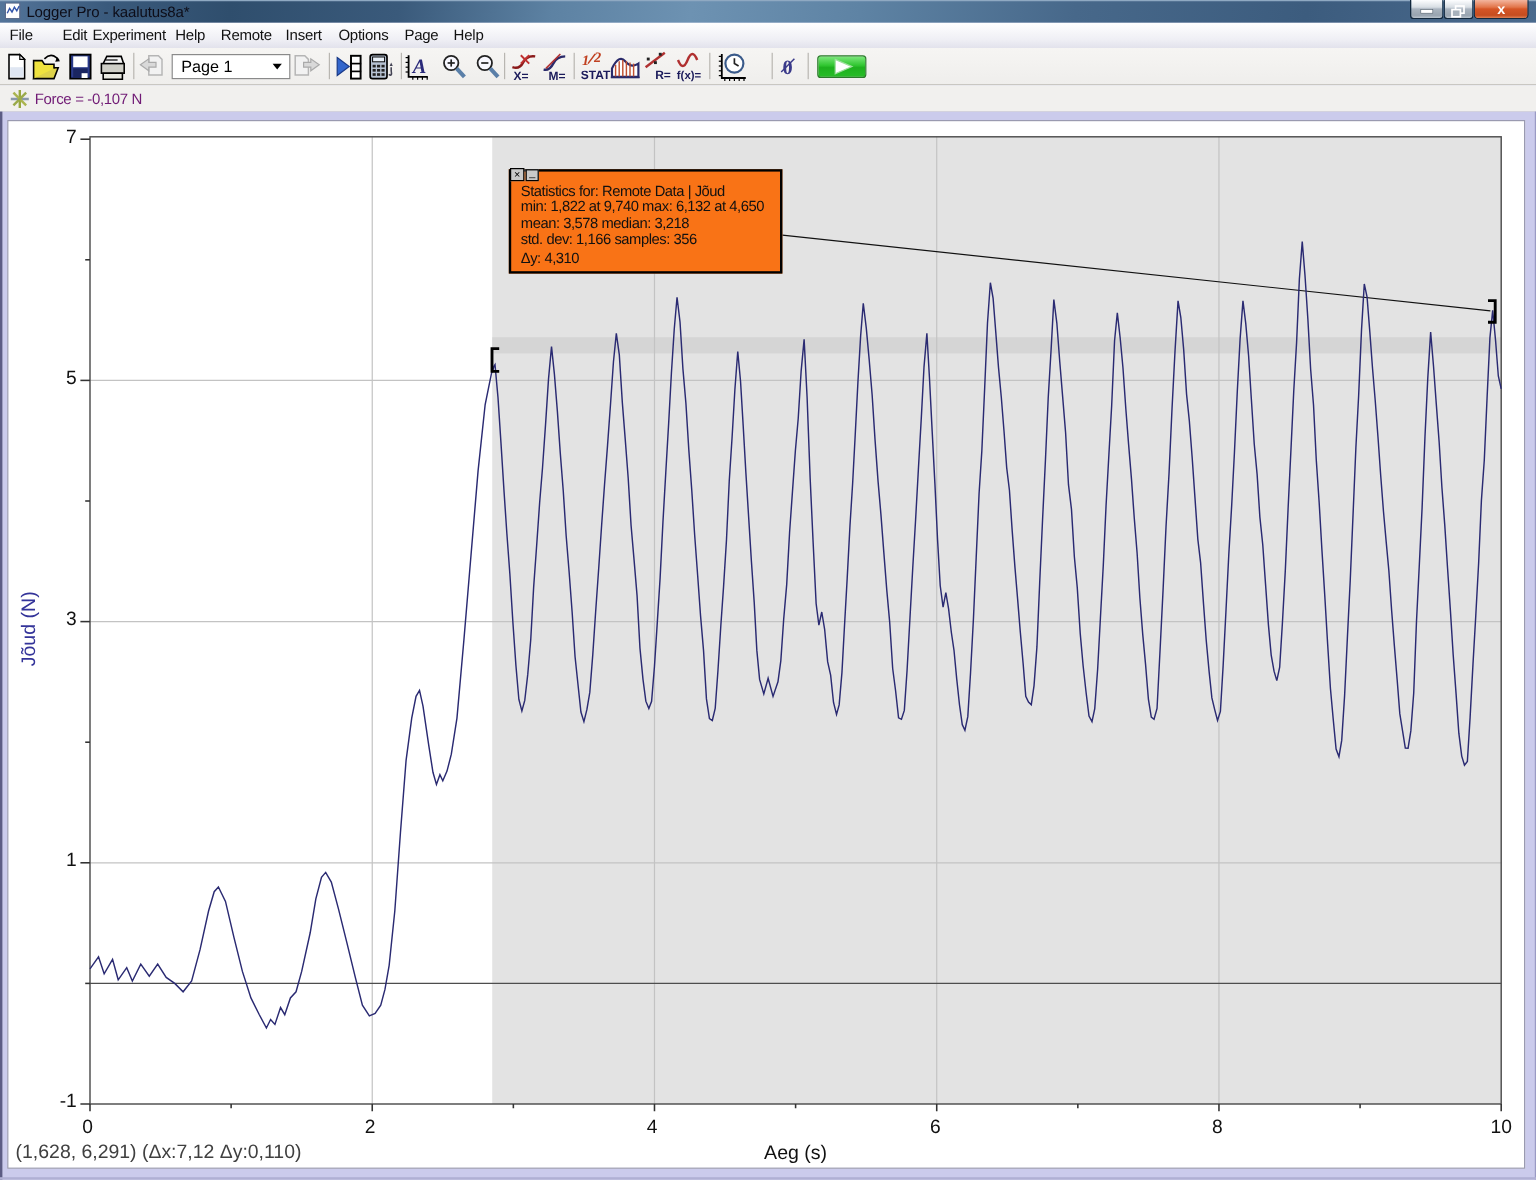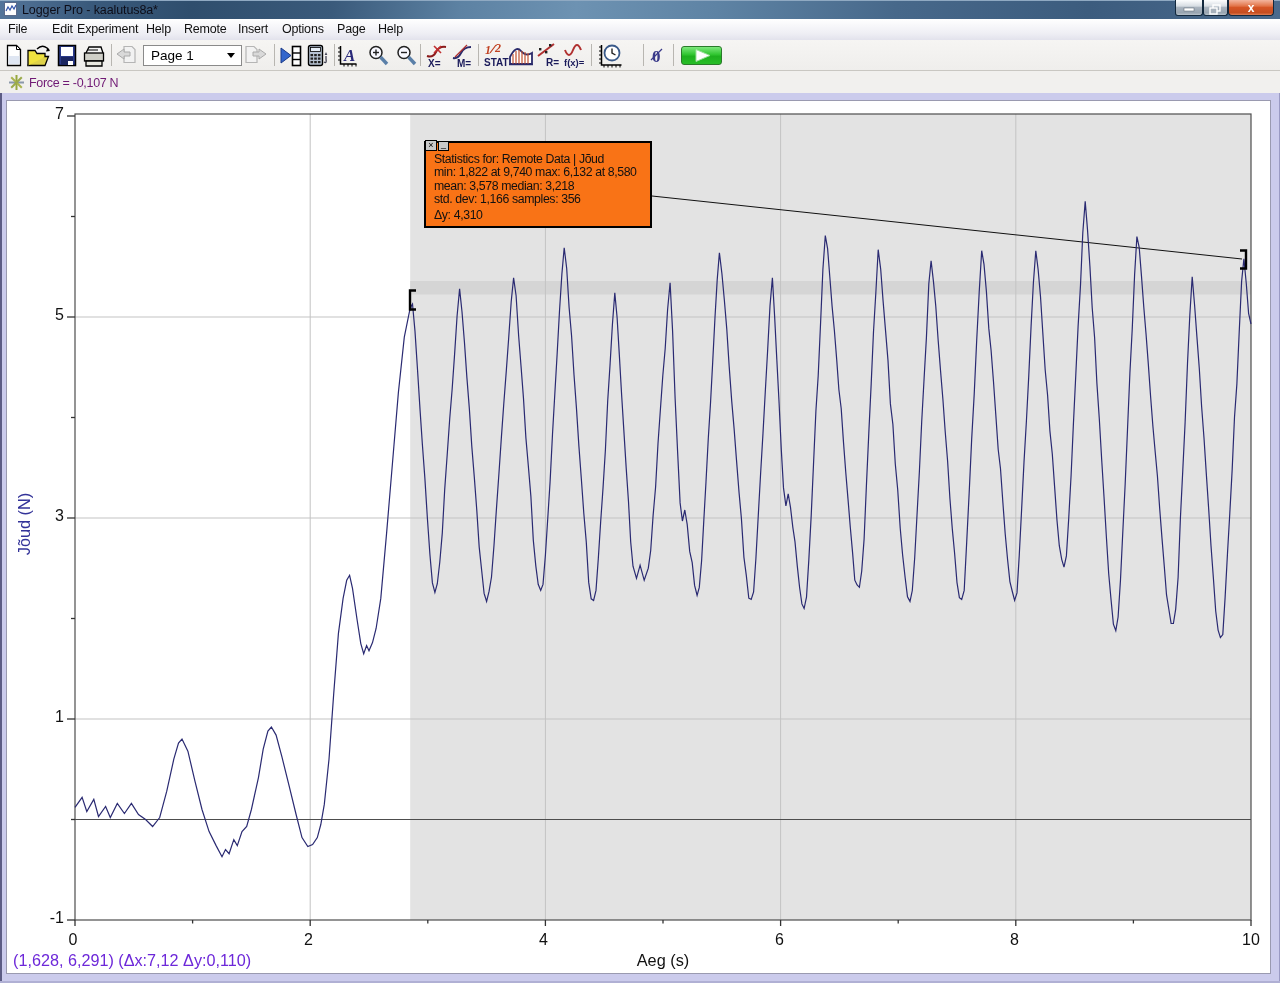--- a/index.html
+++ b/index.html
@@ -33,21 +33,21 @@
 
 #client{left:0;top:93px;width:1280px;height:890px;background:#cbcbec;}
 #gwin{left:6px;top:7px;width:1265px;height:874px;background:#ffffff;border:1px solid #9a9ab0;box-sizing:border-box;}
 
 #stats{left:424px;top:141px;width:228px;height:87px;background:#f97316;border:2px solid #000;
  box-sizing:border-box;font-size:12.3px;letter-spacing:-0.38px;white-space:nowrap;overflow:hidden;color:#111;line-height:13.3px;padding:10px 0 0 8px;}
 #stats .dy{margin-top:3px;}
 .sbtn{width:12px;height:11px;background:#c9c9c9;border:1px solid #000;box-sizing:border-box;
  font-size:9px;line-height:9px;text-align:center;color:#000;}
 
-#coord{left:13px;top:951px;font-size:16.2px;color:#6d28d9;}
+#coord{left:13px;top:951px;font-size:16.2px;color:#404040;}
 </style>
 </head>
 <body>
 <div class="abs" id="titlebar">
  <svg class="abs" style="left:4px;top:2px" width="14" height="14">
   <rect x="0.5" y="0.5" width="12" height="13" fill="#fdfdfd" stroke="#5a6a8a"></rect>
   <polyline points="2,9 4,5 6,8 8,4 10,7 12,3" fill="none" stroke="#3355aa" stroke-width="1.2"></polyline>
  </svg>
  <div class="abs ttext">Logger Pro - kaalutus8a*</div>
  <div class="abs wbtn" id="btnmin"><svg width="26" height="15">
@@ -290,20 +290,20 @@
 
  <line x1="652" y1="196" x2="1242" y2="259" stroke="#111" stroke-width="1"></line>
 
  <path id="curvepath" d="M75.0,807.4 L82.1,797.4 L86.8,811.5 L93.8,799.4 L98.5,816.5 L105.6,806.4 L110.3,817.5 L117.3,803.4 L124.4,813.5 L131.4,803.4 L138.5,814.5 L145.6,819.5 L152.6,826.5 L159.7,817.5 L166.7,791.4 L173.8,759.2 L178.5,743.1 L182.0,739.1 L187.9,751.2 L195.0,781.3 L202.0,809.5 L209.1,831.6 L216.1,845.6 L222.0,856.7 L225.5,849.6 L229.1,853.7 L233.8,839.6 L237.3,845.6 L242.0,831.6 L246.7,826.5 L251.4,809.5 L258.5,777.3 L263.2,749.1 L267.9,731.1 L271.4,727.0 L276.1,735.1 L282.0,757.2 L289.0,785.3 L296.1,814.5 L302.0,837.6 L307.8,846.6 L312.6,844.6 L317.3,837.6 L320.8,824.5 L324.3,804.4 L329.0,759.2 L333.7,693.9 L338.4,633.6 L343.1,598.4 L346.7,580.3 L349.6,575.3 L352.5,588.4 L357.2,620.5 L360.8,643.6 L363.7,653.7 L366.6,645.6 L369.0,650.7 L372.5,642.6 L376.1,628.5 L380.8,598.4 L386.6,533.1 L392.5,462.7 L398.4,392.4 L404.3,337.1 L409.6,311.0 L410.6,309.0 L411.5,305.4 L412.5,303.9 L415.0,331.4 L417.5,369.5 L420.0,409.1 L422.4,444.8 L424.9,478.6 L427.4,518.5 L429.9,554.2 L432.4,582.9 L434.9,592.4 L437.3,583.7 L439.8,562.0 L442.3,532.9 L444.7,489.5 L447.2,454.8 L449.7,419.0 L452.1,389.8 L454.6,354.1 L457.1,315.7 L459.6,288.9 L462.0,311.8 L464.5,343.0 L466.9,377.6 L469.4,409.4 L471.8,446.4 L474.3,477.1 L476.8,510.4 L479.2,547.1 L481.7,570.8 L484.1,593.4 L486.6,601.4 L489.1,591.2 L491.5,577.0 L494.0,545.3 L496.4,509.4 L498.9,474.0 L501.4,437.1 L503.8,403.5 L506.3,370.9 L508.7,337.7 L511.2,301.7 L513.6,277.8 L516.1,295.7 L518.6,335.3 L521.0,365.7 L523.5,398.6 L525.9,437.9 L528.4,466.8 L530.9,496.6 L533.3,540.1 L535.8,565.9 L538.2,584.3 L540.7,590.4 L543.0,584.4 L545.4,555.2 L547.8,517.8 L550.1,481.6 L552.5,434.2 L554.8,394.2 L557.2,353.0 L559.5,311.0 L561.9,273.9 L564.2,247.7 L566.7,268.5 L569.1,307.4 L571.6,336.3 L574.0,374.7 L576.5,408.9 L578.9,446.1 L581.4,479.8 L583.8,513.2 L586.3,542.4 L588.7,582.4 L591.2,598.8 L593.6,600.4 L596.0,590.4 L598.3,558.7 L600.7,521.3 L603.0,488.4 L605.4,450.0 L607.7,401.0 L610.1,363.9 L612.4,324.8 L614.8,292.9 L617.1,317.5 L619.3,354.4 L621.6,394.5 L623.9,431.4 L626.2,468.1 L628.5,501.8 L630.7,542.0 L633.0,566.2 L636.5,578.3 L640.1,565.2 L644.2,580.3 L648.3,568.2 L650.7,550.5 L653.1,515.6 L655.6,487.0 L658.0,443.5 L660.4,409.5 L662.8,375.8 L665.2,348.5 L667.6,309.5 L670.1,282.8 L672.6,331.4 L675.1,398.0 L677.6,451.8 L680.1,502.9 L682.4,521.0 L684.8,510.0 L687.2,524.4 L689.7,551.4 L692.2,562.6 L694.6,585.4 L697.1,595.4 L699.3,587.4 L701.6,560.7 L703.8,520.6 L706.0,481.8 L708.3,438.3 L710.5,403.3 L712.7,362.1 L715.0,317.3 L717.2,279.9 L719.4,252.7 L721.9,273.5 L724.3,299.5 L726.8,329.4 L729.2,366.6 L731.7,400.9 L734.1,428.6 L736.5,460.1 L739.0,492.0 L741.4,518.4 L743.9,557.1 L746.3,575.4 L748.8,598.2 L751.2,599.4 L753.6,592.0 L755.9,558.5 L758.3,515.0 L760.6,473.7 L763.0,433.1 L765.3,391.5 L767.7,349.3 L770.0,305.9 L772.4,277.8 L774.6,315.9 L776.8,359.3 L779.1,403.2 L781.3,449.8 L783.5,487.9 L785.9,505.9 L788.2,493.9 L790.5,507.4 L792.8,527.1 L795.0,541.9 L797.3,566.1 L799.6,587.5 L801.9,603.9 L804.1,608.5 L806.5,597.2 L808.8,560.4 L811.2,515.6 L813.5,464.5 L815.9,411.3 L818.2,375.7 L820.6,322.5 L822.9,269.4 L825.3,235.6 L827.6,248.6 L829.8,276.7 L832.1,306.4 L834.4,330.8 L836.7,359.6 L838.9,389.7 L841.2,408.5 L843.5,442.4 L845.8,472.8 L848.0,499.1 L850.3,527.2 L852.6,552.9 L854.8,580.2 L857.1,585.0 L859.4,587.3 L861.7,571.3 L864.1,539.1 L866.4,485.9 L868.8,433.1 L871.2,383.6 L873.5,331.8 L875.9,291.7 L878.2,249.7 L880.7,269.2 L883.1,301.1 L885.5,330.1 L888.0,360.6 L890.4,403.9 L892.9,424.5 L895.3,464.0 L897.7,489.5 L900.2,528.0 L902.6,554.8 L905.1,577.3 L907.5,596.7 L910.0,601.4 L912.3,590.5 L914.7,557.7 L917.0,515.2 L919.4,471.3 L921.7,421.7 L924.1,378.5 L926.4,337.9 L928.8,284.0 L931.1,260.7 L933.5,281.9 L935.8,306.5 L938.2,340.8 L940.5,370.3 L942.9,399.3 L945.2,431.5 L947.6,461.0 L949.9,498.3 L952.3,528.9 L954.6,553.2 L957.0,582.6 L959.4,597.6 L961.7,599.4 L964.2,590.4 L966.7,542.1 L969.2,492.2 L971.7,438.6 L974.2,394.4 L976.7,340.2 L979.2,292.2 L981.7,250.7 L984.0,264.4 L986.4,291.4 L988.8,328.4 L991.1,350.5 L993.5,381.7 L995.8,414.7 L998.2,449.5 L1000.5,468.8 L1002.9,502.8 L1005.2,533.8 L1007.6,559.7 L1009.9,581.6 L1012.3,591.5 L1014.6,600.4 L1017.0,592.9 L1019.3,554.5 L1021.7,507.9 L1024.0,462.1 L1026.4,421.2 L1028.7,377.1 L1031.1,325.9 L1033.4,282.8 L1035.8,250.7 L1038.1,269.3 L1040.5,296.5 L1042.8,332.7 L1045.2,370.0 L1047.6,395.3 L1049.9,430.9 L1052.3,454.0 L1054.6,486.6 L1057.0,520.5 L1059.3,545.7 L1061.7,559.3 L1064.0,567.2 L1066.4,555.9 L1068.7,518.8 L1071.1,475.3 L1073.4,424.1 L1075.8,374.7 L1078.1,326.4 L1080.5,285.3 L1082.8,232.7 L1085.2,201.4 L1087.5,229.6 L1089.9,266.1 L1092.2,307.7 L1094.6,337.5 L1096.9,383.4 L1099.3,418.7 L1101.6,458.2 L1104.0,496.7 L1106.4,537.3 L1108.7,573.7 L1111.1,600.2 L1113.4,624.2 L1115.8,630.6 L1118.1,617.0 L1120.5,579.7 L1122.8,532.0 L1125.2,483.5 L1127.5,429.8 L1129.9,373.2 L1132.2,329.8 L1134.6,274.9 L1136.9,236.6 L1139.2,247.3 L1141.5,276.4 L1143.8,307.3 L1146.0,333.5 L1148.3,363.9 L1150.6,396.5 L1152.9,426.2 L1155.2,452.0 L1157.4,475.8 L1159.7,508.8 L1162.0,538.4 L1164.3,566.5 L1166.5,594.7 L1168.8,609.0 L1171.1,623.4 L1173.4,623.5 L1175.7,609.1 L1178.1,577.5 L1180.4,518.2 L1182.8,470.0 L1185.1,422.8 L1187.5,363.6 L1189.8,315.5 L1192.2,276.8 L1194.6,305.2 L1196.9,336.6 L1199.3,368.5 L1201.6,406.3 L1204.0,438.0 L1206.3,473.6 L1208.7,509.3 L1211.0,545.8 L1213.4,578.2 L1215.7,611.0 L1218.1,630.1 L1220.4,637.6 L1222.8,634.6 L1225.1,597.6 L1227.5,553.2 L1229.8,513.3 L1232.2,469.1 L1234.5,417.2 L1236.9,383.6 L1239.2,332.2 L1241.6,281.6 L1243.9,258.7 L1246.3,283.7 L1248.6,313.3 L1251.0,324.0" fill="none" stroke="#2a2a72" stroke-width="1.2"></path>
 
  <path d="M416,290.5 L410,290.5 L410,309.5 L416,309.5" fill="none" stroke="#000" stroke-width="2.4"></path>
  <path d="M1240,250.5 L1246,250.5 L1246,268.5 L1240,268.5" fill="none" stroke="#000" stroke-width="2.4"></path>
 </svg>
 <div class="abs" id="stats">
  <div>Statistics for: Remote Data | Jõud</div>
- <div>min: 1,822 at 9,740 max: 6,132 at 8,580</div>
+ <div>min: 1,822 at 9,740 max: 6,132 at 4,650</div>
  <div>mean: 3,578 median: 3,218</div>
  <div>std. dev: 1,166 samples: 356</div>
  <div class="dy">Δy: 4,310</div>
 </div>
 <div class="abs sbtn" style="left:425px;top:140px;">×</div>
 <div class="abs sbtn" style="left:438px;top:141px;width:11px;height:10px;line-height:5px;">_</div>
 <div class="abs" id="coord">(1,628, 6,291) (Δx:7,12 Δy:0,110)</div>
 
 </body></html>

